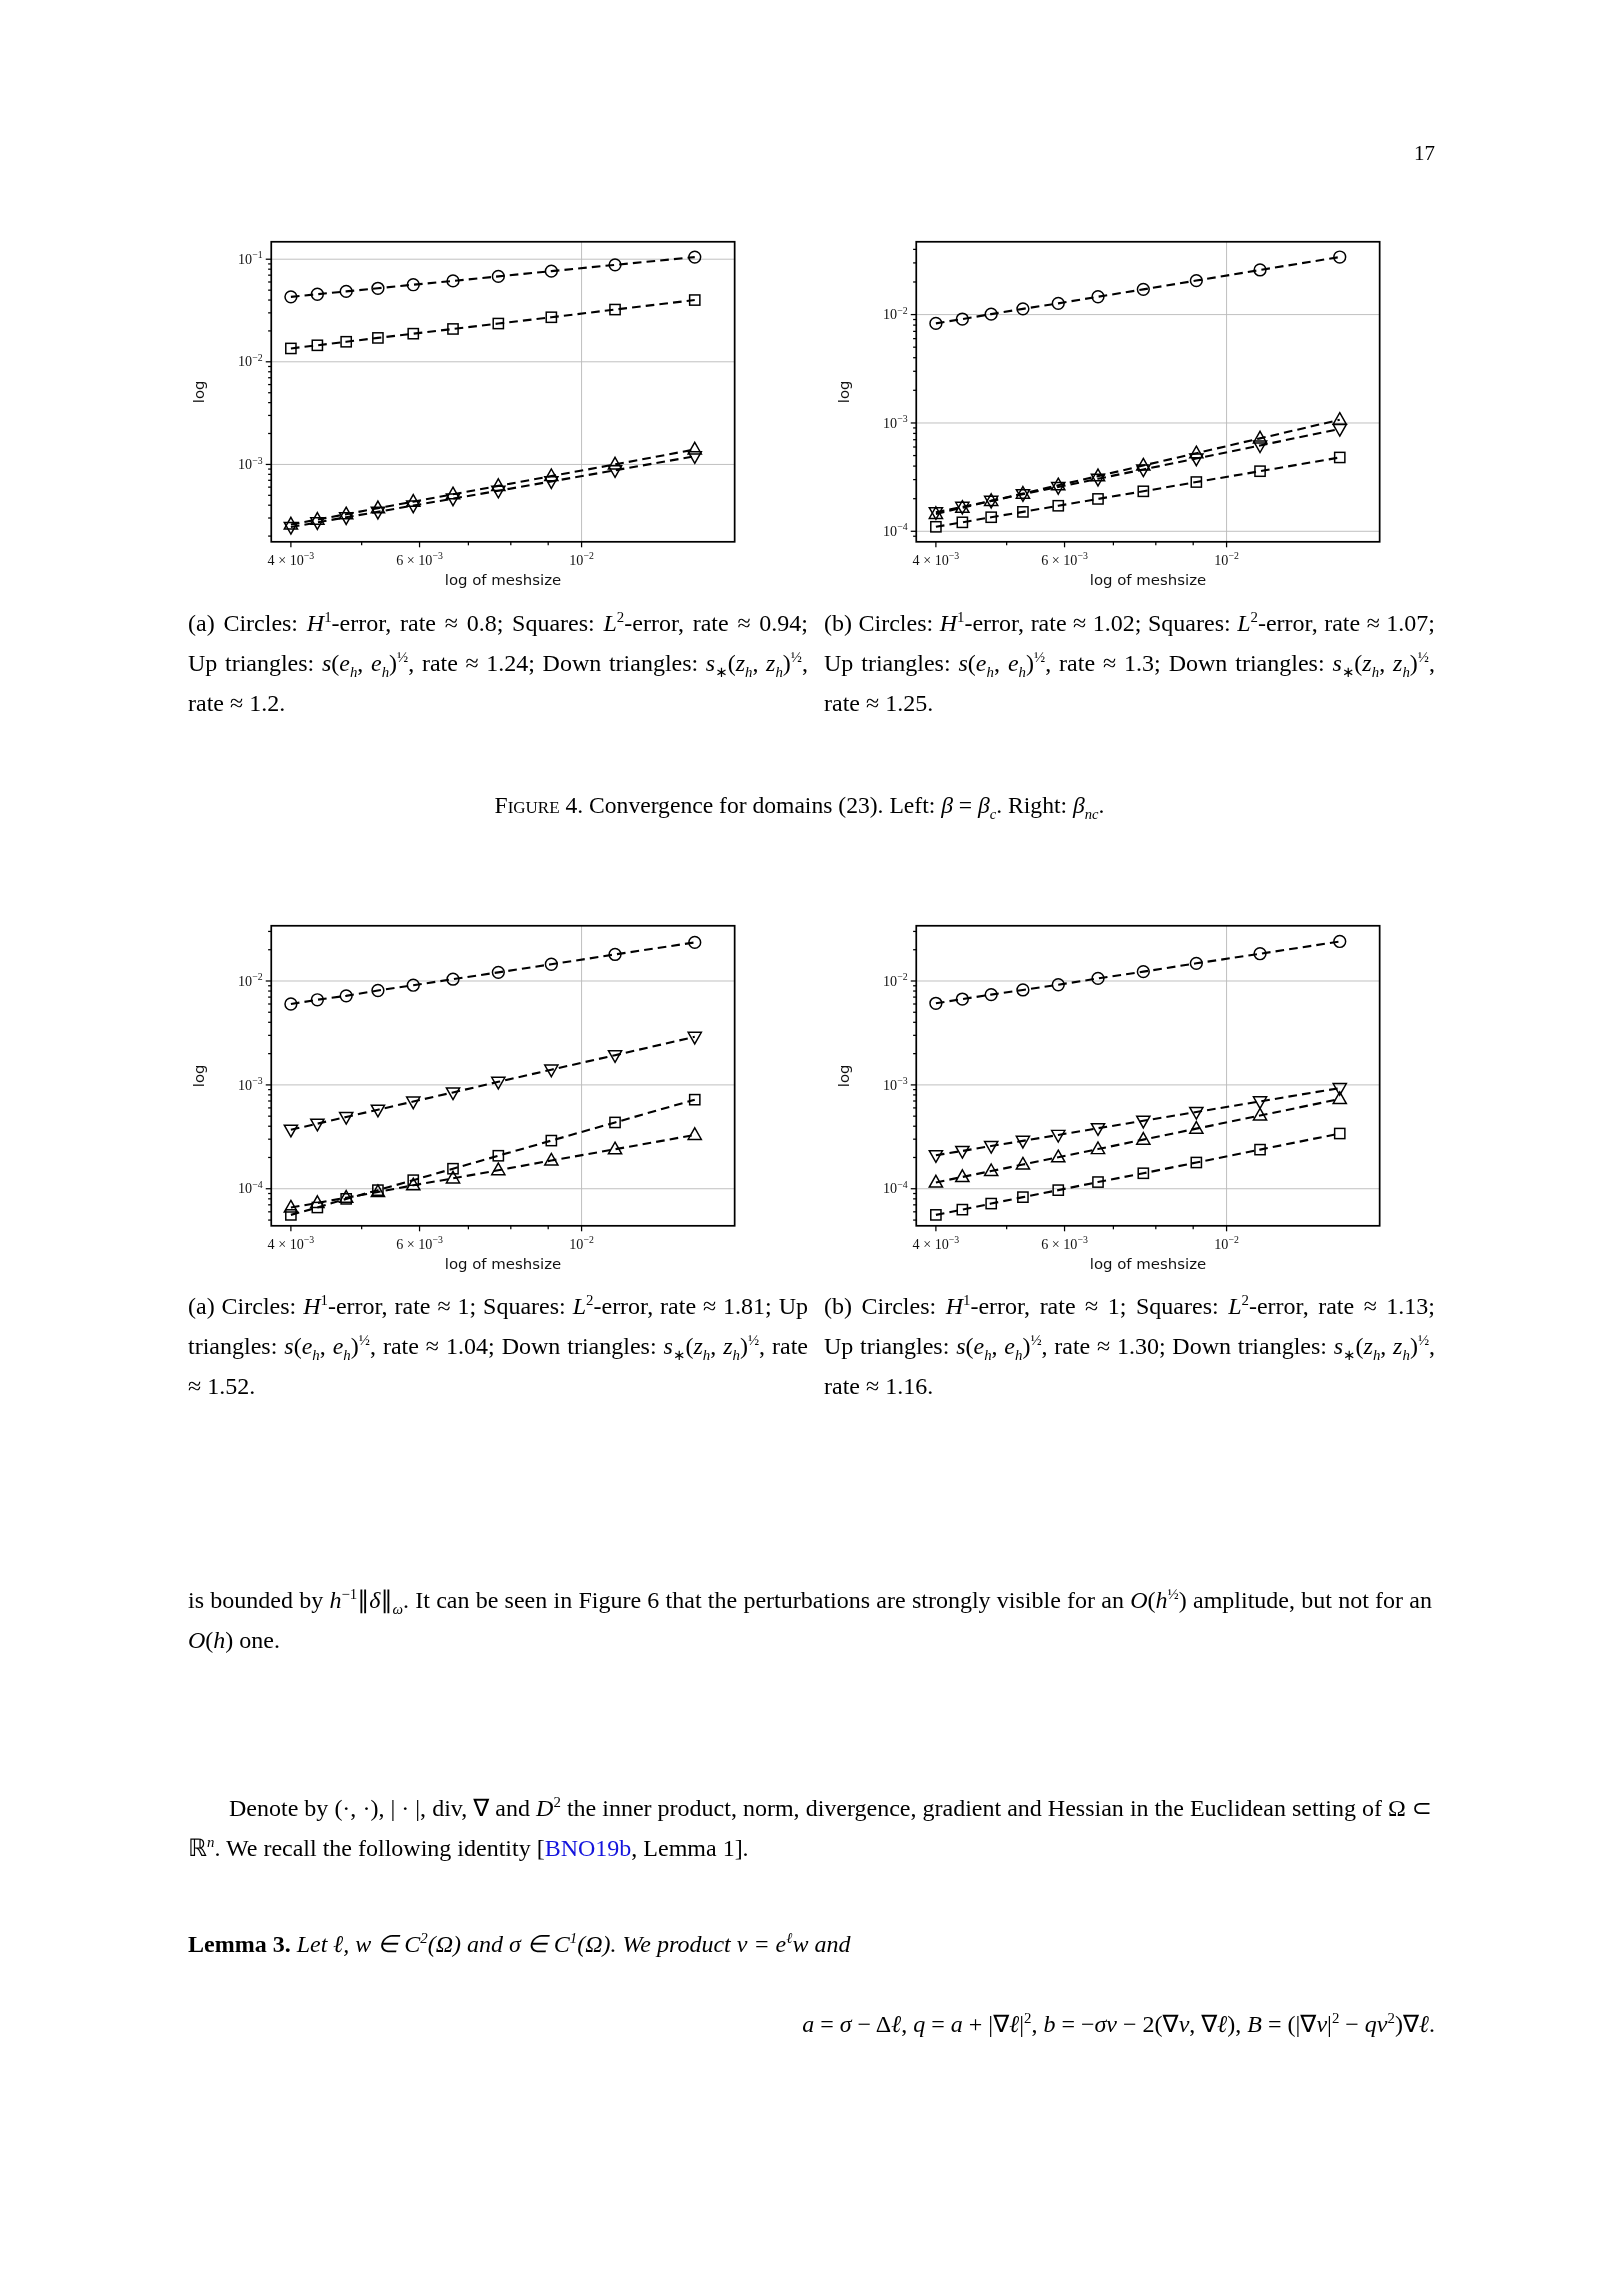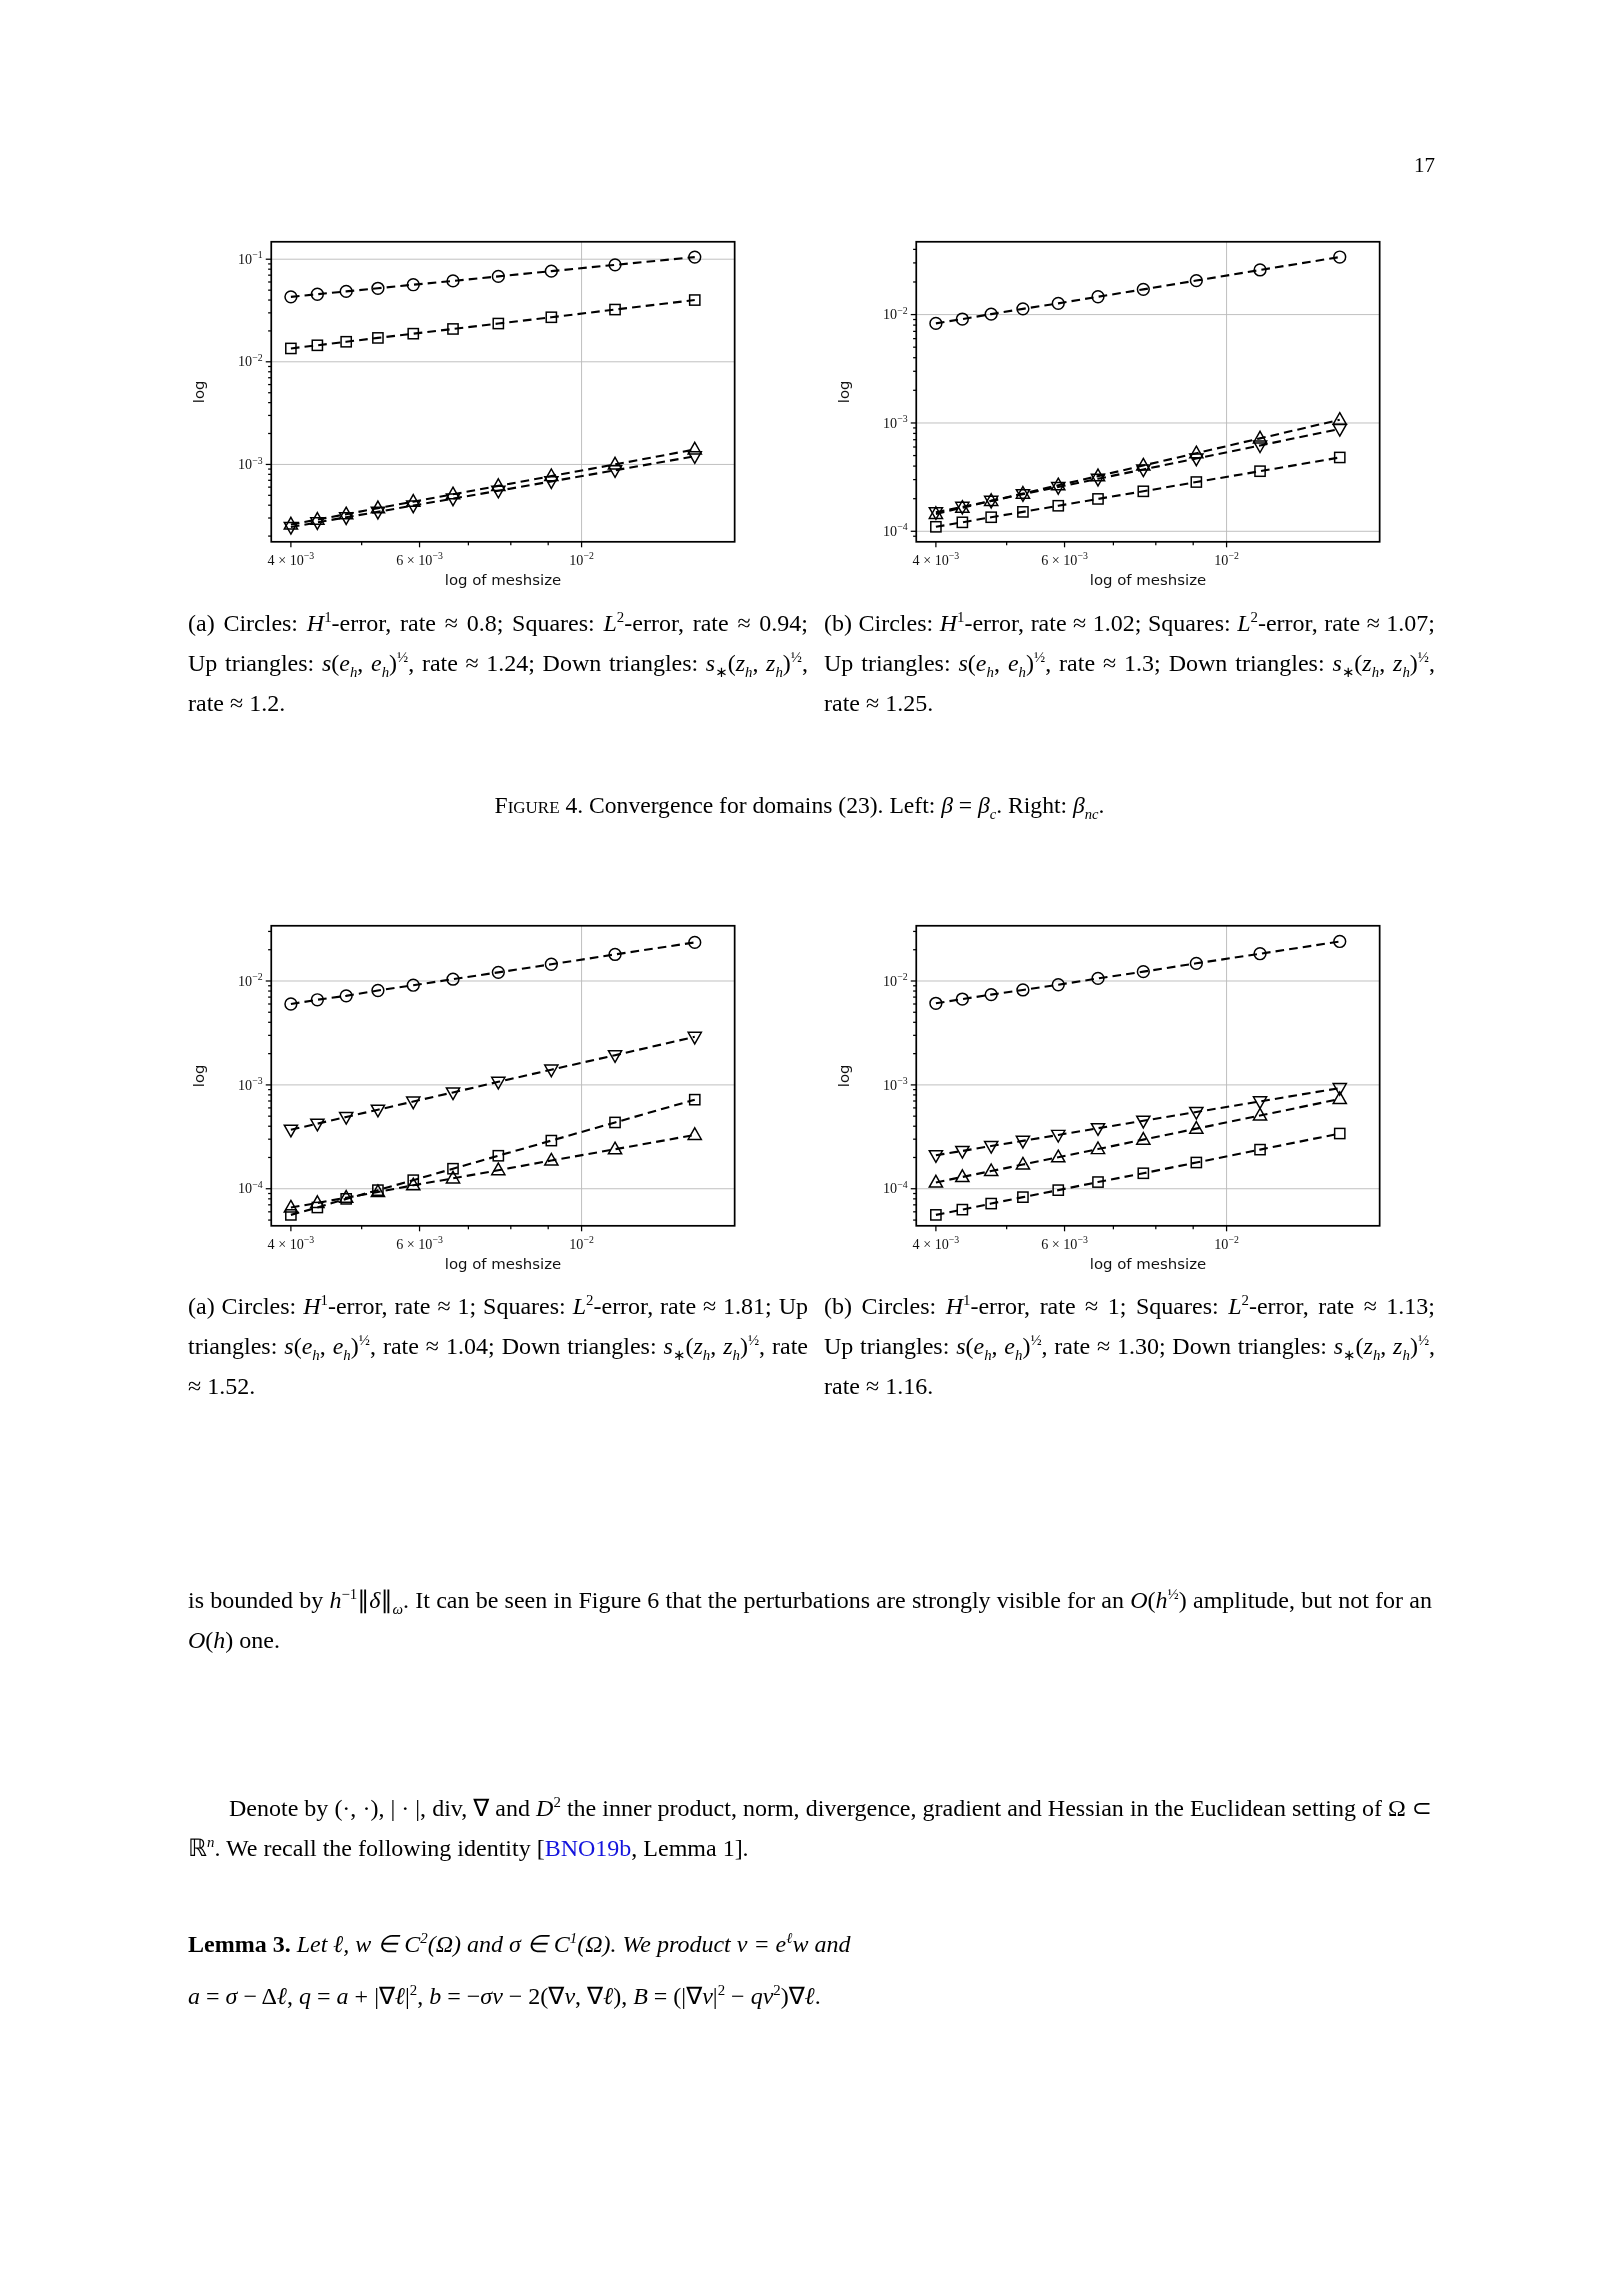--- a/index.html
+++ b/index.html
@@ -5,38 +5,38 @@
   html,body{margin:0;padding:0;background:#e8e8e8;}
   .page{
     position:relative;width:1622px;height:2295px;background:#ffffff;
     font-family:"Liberation Serif", serif;color:#000;overflow:hidden;
   }
   .header{
     position:absolute;left:188px;top:141px;width:1247px;height:31px;
     font-size:21px;letter-spacing:1.2px;text-align:center;
   }
   .header .pagenum{
-    position:absolute;right:0;top:12px;letter-spacing:0;
+    position:absolute;right:0;top:0;letter-spacing:0;
   }
   .chart{position:absolute;width:582px;height:371px;}
   .subcap{
     position:absolute;font-size:24px;line-height:40px;text-align:justify;
   }
   .figcap{
     position:absolute;left:176px;width:1247px;font-size:23.6px;text-align:center;
   }
   .para{
     position:absolute;font-size:24px;line-height:40px;text-align:justify;
   }
   .para.indent{text-indent:41px;}
   .apx-head{
     position:absolute;left:188px;width:1247px;font-size:24px;text-align:center;
   }
   .equation{
-    position:absolute;left:188px;width:1247px;font-size:24px;text-align:left;
+    position:absolute;left:188px;width:1247px;font-size:24px;text-align:right;margin-top:28px;
   }
   
   .seg-n{}
   .seg-i{font-style:italic;}
   .seg-b{font-weight:bold;}
   .seg-sc{font-variant:small-caps;}
   .seg-link{color:var(--link-color,#1414dd);}
   sup.seg-sup,sup.seg-isup{font-size:62%;line-height:0;}
   sub.seg-sub,sub.seg-isub{font-size:62%;line-height:0;}
   sup.seg-isup,sub.seg-isub{font-style:italic;}

